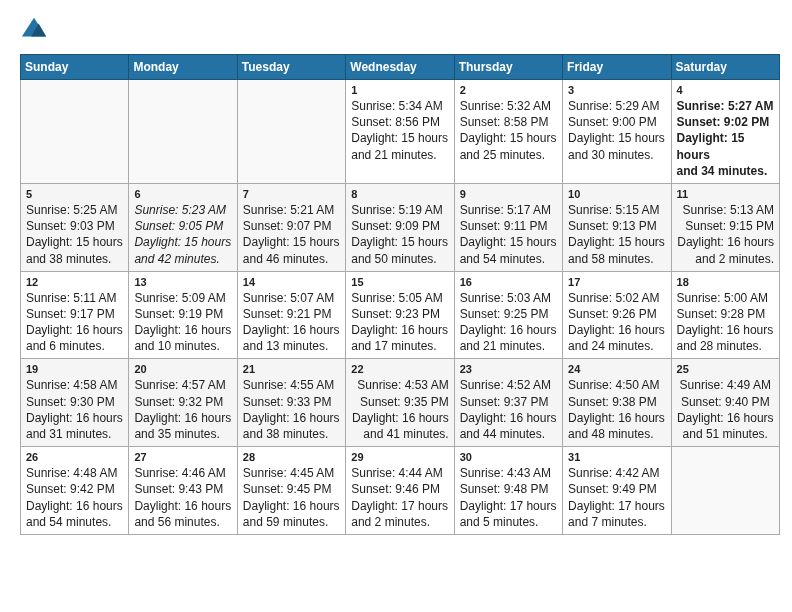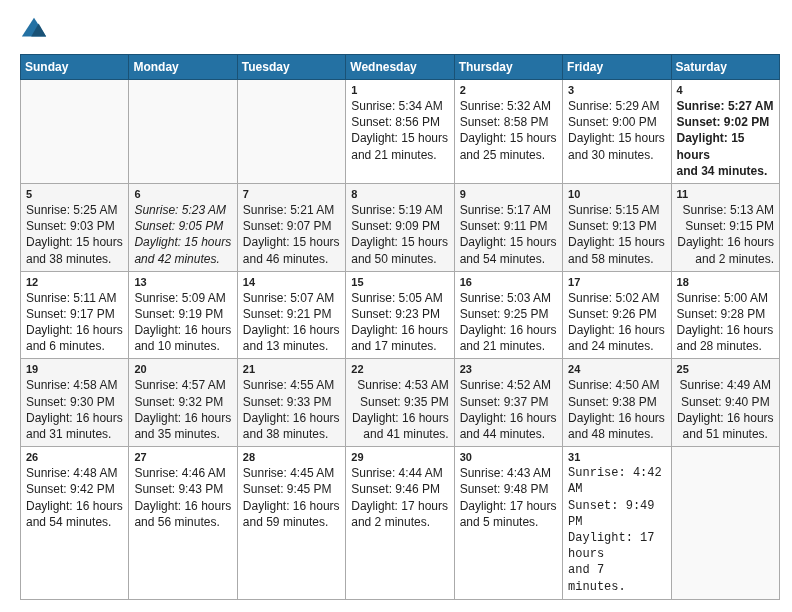--- a/index.html
+++ b/index.html
@@ -341,21 +341,21 @@
           </td>
           <td>
             <span class="day-num">30</span>
             <div class="day-info" style="white-space: pre-line;">Sunrise: 4:43 AM
 Sunset: 9:48 PM
 Daylight: 17 hours
 and 5 minutes.</div>
           </td>
           <td>
             <span class="day-num">31</span>
-            <div class="day-info" style="white-space: pre-line; font-family: Liberation Mono, monospace;">Sunrise: 4:42 AM
+            <div class="day-info" style="white-space: pre-line;">Sunrise: 4:42 AM
 Sunset: 9:49 PM
 Daylight: 17 hours
 and 7 minutes.</div>
           </td>
           <td class="empty-cell"></td>
         </tr>
       </tbody>
   </table>
 </div>
 

